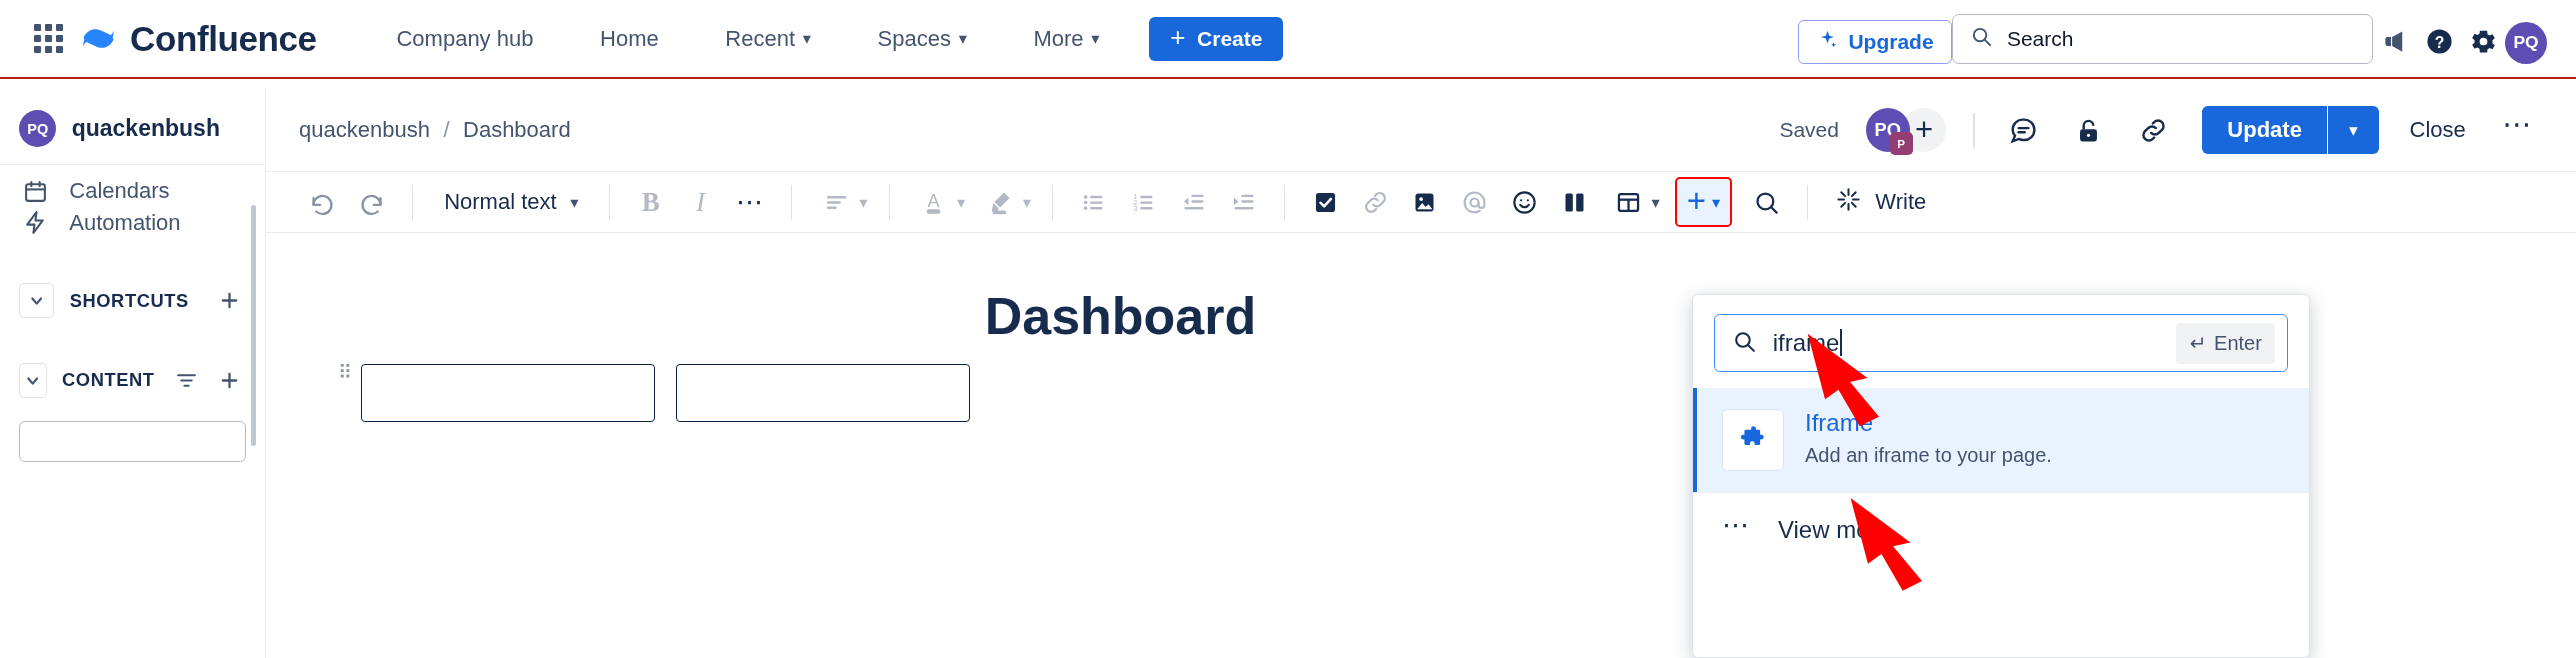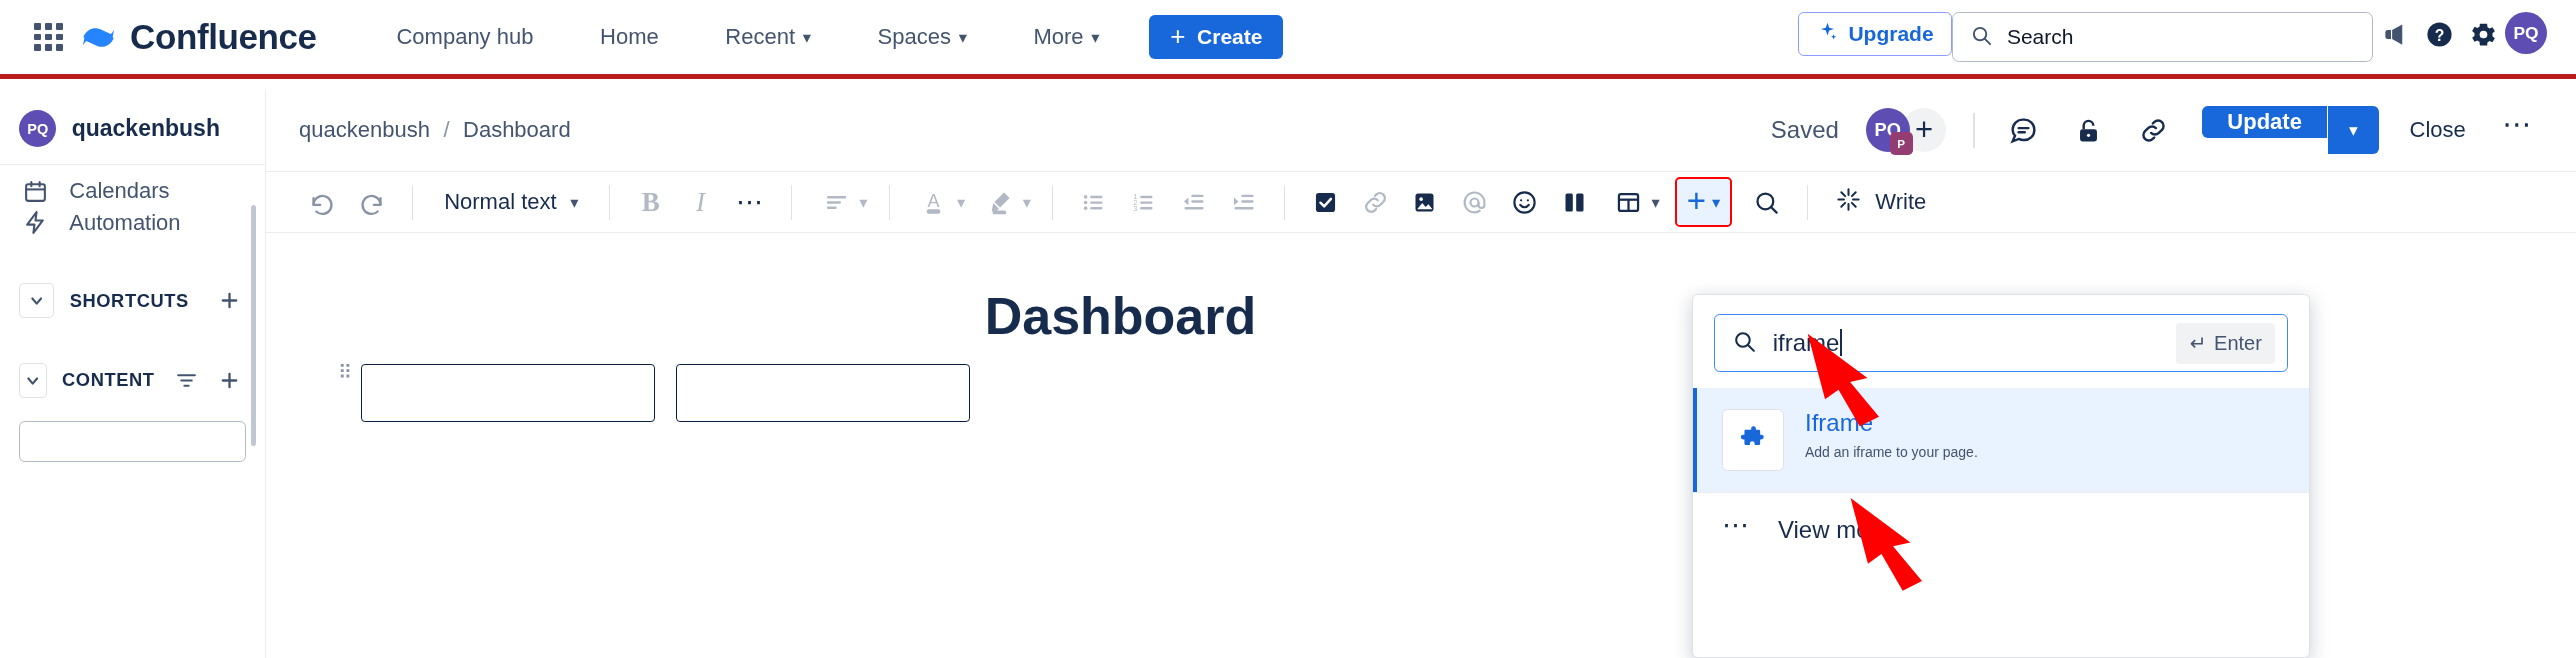--- a/index.html
+++ b/index.html
@@ -9,21 +9,21 @@
     background: #ffffff;
     overflow: hidden;
     color: #172B4D;
   }
   #app { position: relative; width: 2576px; height: 658px; }
 
   
   .topnav {
     position: absolute; top: 0; left: 0; width: 2576px; height: 79px;
     background: #fff; display: flex; align-items: center;
-    border-bottom: 5px solid #b91c1c;
+    border-bottom: 2px solid #b91c1c;
     padding: 0 29px;
   }
   .appswitcher { width: 39px; height: 39px; display:flex; align-items:center; justify-content:center; cursor:pointer; margin-right: 11.6px;}
   .grid9 { display:grid; grid-template-columns: repeat(3, 6.8px); grid-template-rows: repeat(3, 6.8px); gap: 3.9px; }
   .grid9 i { display:block; width:6.8px; height:6.8px; background:#44546F; border-radius:1px; }
 
   .brand { display:flex; align-items:center; gap:13.5px; margin-right: 54px; cursor:pointer;}
   .brand-mark { width:37px; height:37px; position:relative; }
   .brand-text { font-size: 35px; font-weight: 700; color:#172B4D; letter-spacing:-0.4px; }
 
@@ -36,21 +36,21 @@
 
   .create-btn {
     margin-left: 44px;
     background:#1868DB; color:#fff; border:none; border-radius:5.8px;
     height: 44px; padding: 0 21px; font-size: 21px; font-weight:600;
     display:flex; align-items:center; gap:11.6px; cursor:pointer;
     font-family:"Liberation Sans", sans-serif;
   }
   .create-plus { font-size: 26px; font-weight:400; line-height:1; margin-top:-2.9px;}
 
-  .topnav-right { margin-left:auto; display:flex; align-items:flex-start; }
+  .topnav-right { margin-left:auto; display:flex; align-items:flex-end; }
   .upgrade-btn {
     border:1.9px solid #8C9BFF; border-radius:5.8px; height:44px; padding:0 17.4px;
     background:#fff; color:#1868DB; font-size:21px; font-weight:600;
     display:flex; align-items:center; gap:10.6px; cursor:pointer;
     font-family:"Liberation Sans", sans-serif;
   }
   .searchbox {
     width: 421px; height: 50px; border:1.9px solid #B3B9C4; border-radius:6.8px;
     display:flex; align-items:center; gap:13.5px; padding: 0 17.4px; background:#fff; cursor:text;
   }
@@ -89,37 +89,37 @@
 
   
   .pageheader {
     position:absolute; top:89px; left:266px; width:2310px; height:82px;
     display:flex; align-items:center; padding: 0 37px 0 33px; background:#fff;
   }
   .breadcrumb { display:flex; align-items:center; gap:13.5px; font-size:22px; color:#44546F; }
   .bc-link { cursor:pointer; }
   .bc-sep { color:#8993A4; }
   .ph-right { margin-left:auto; display:flex; align-items:center; gap:21px; }
-  .saved-txt { font-size:24px; color:#44546F; margin-right:5.8px;}
+  .saved-txt { font-size:21px; color:#44546F; margin-right:5.8px;}
   .collab { display:flex; align-items:center; }
   .collab-av {
     width:44px;height:44px;border-radius:50%;background:#5E4DB2;color:#fff;
     display:flex;align-items:center;justify-content:center;font-size:18.3px;font-weight:700;position:relative;cursor:pointer;
   }
   .collab-badge { position:absolute; right:-2.9px; bottom:-2.9px; width:23px;height:23px;border-radius:4.8px;
     background:#943D73;color:#fff;font-size:11.6px;display:flex;align-items:center;justify-content:center;font-weight:700;}
   .collab-add {
     width:44px;height:44px;border-radius:50%;background:#F1F2F4;color:#172B4D;
     display:flex;align-items:center;justify-content:center;font-size:31px;margin-left:-7.7px;cursor:pointer;font-weight:300;
   }
   .vsep { width:1.9px; height:35px; background:#DFE1E6; margin:0 5.8px;}
   .hdr-icon { width:44px;height:44px;display:flex;align-items:center;justify-content:center;cursor:pointer;border-radius:4.8px;}
   .update-group { display:flex; align-items:stretch; margin-left: 5.8px; }
   .update-btn {
-    background:#1868DB;color:#fff;border:none;border-radius:5.8px 0 0 5.8px;height:32px;padding:0 25px;
+    background:#1868DB;color:#fff;border:none;border-radius:5.8px 0 0 5.8px;height:48px;padding:0 25px;
     font-size:22px;font-weight:600;cursor:pointer;font-family:"Liberation Sans",sans-serif;
   }
   .update-caret {
     background:#1868DB;color:#fff;border:none;border-left:1.9px solid #fff;border-radius:0 5.8px 5.8px 0;
     height:48px;width:52px;display:flex;align-items:center;justify-content:center;cursor:pointer;font-size:17.4px;
   }
   .close-btn { font-size:22px; color:#172B4D; cursor:pointer; padding: 0 9.7px; }
   .more-dots { font-size:29px; color:#172B4D; cursor:pointer; letter-spacing:1.9px; padding: 0 5.8px; margin-top:-11.6px;}
 
   
@@ -168,21 +168,21 @@
   }
   .ip-result {
     display:flex; align-items:flex-start; gap:21px; padding: 21px 21px 21px 25px;
     background:#E9F2FF; border-left:4.8px solid #1868DB; cursor:pointer;
   }
   .ip-thumb {
     width:62px;height:62px;border:1px solid #DFE1E6;border-radius:5.8px;background:#fff;
     display:flex;align-items:center;justify-content:center;flex:0 0 auto;
   }
   .ip-title { font-size:24px; color:#1868DB; margin-bottom:7.7px; }
-  .ip-desc { font-size:14px; color:#44546F; }
+  .ip-desc { font-size:20px; color:#44546F; }
   .ip-footdiv { height:1px; background:#EBECF0; }
   .ip-viewmore { display:flex; align-items:center; gap:27px; padding: 23px 21px 23px 29px; cursor:pointer;}
   .ip-vm-dots { font-size:27px; color:#172B4D; letter-spacing:1.9px; margin-top:-9.7px;}
   .ip-vm-label { font-size:24px; color:#172B4D; }
 
   
   .arrow { position:absolute; pointer-events:none; }
 </style>
 </head>
 <body>

